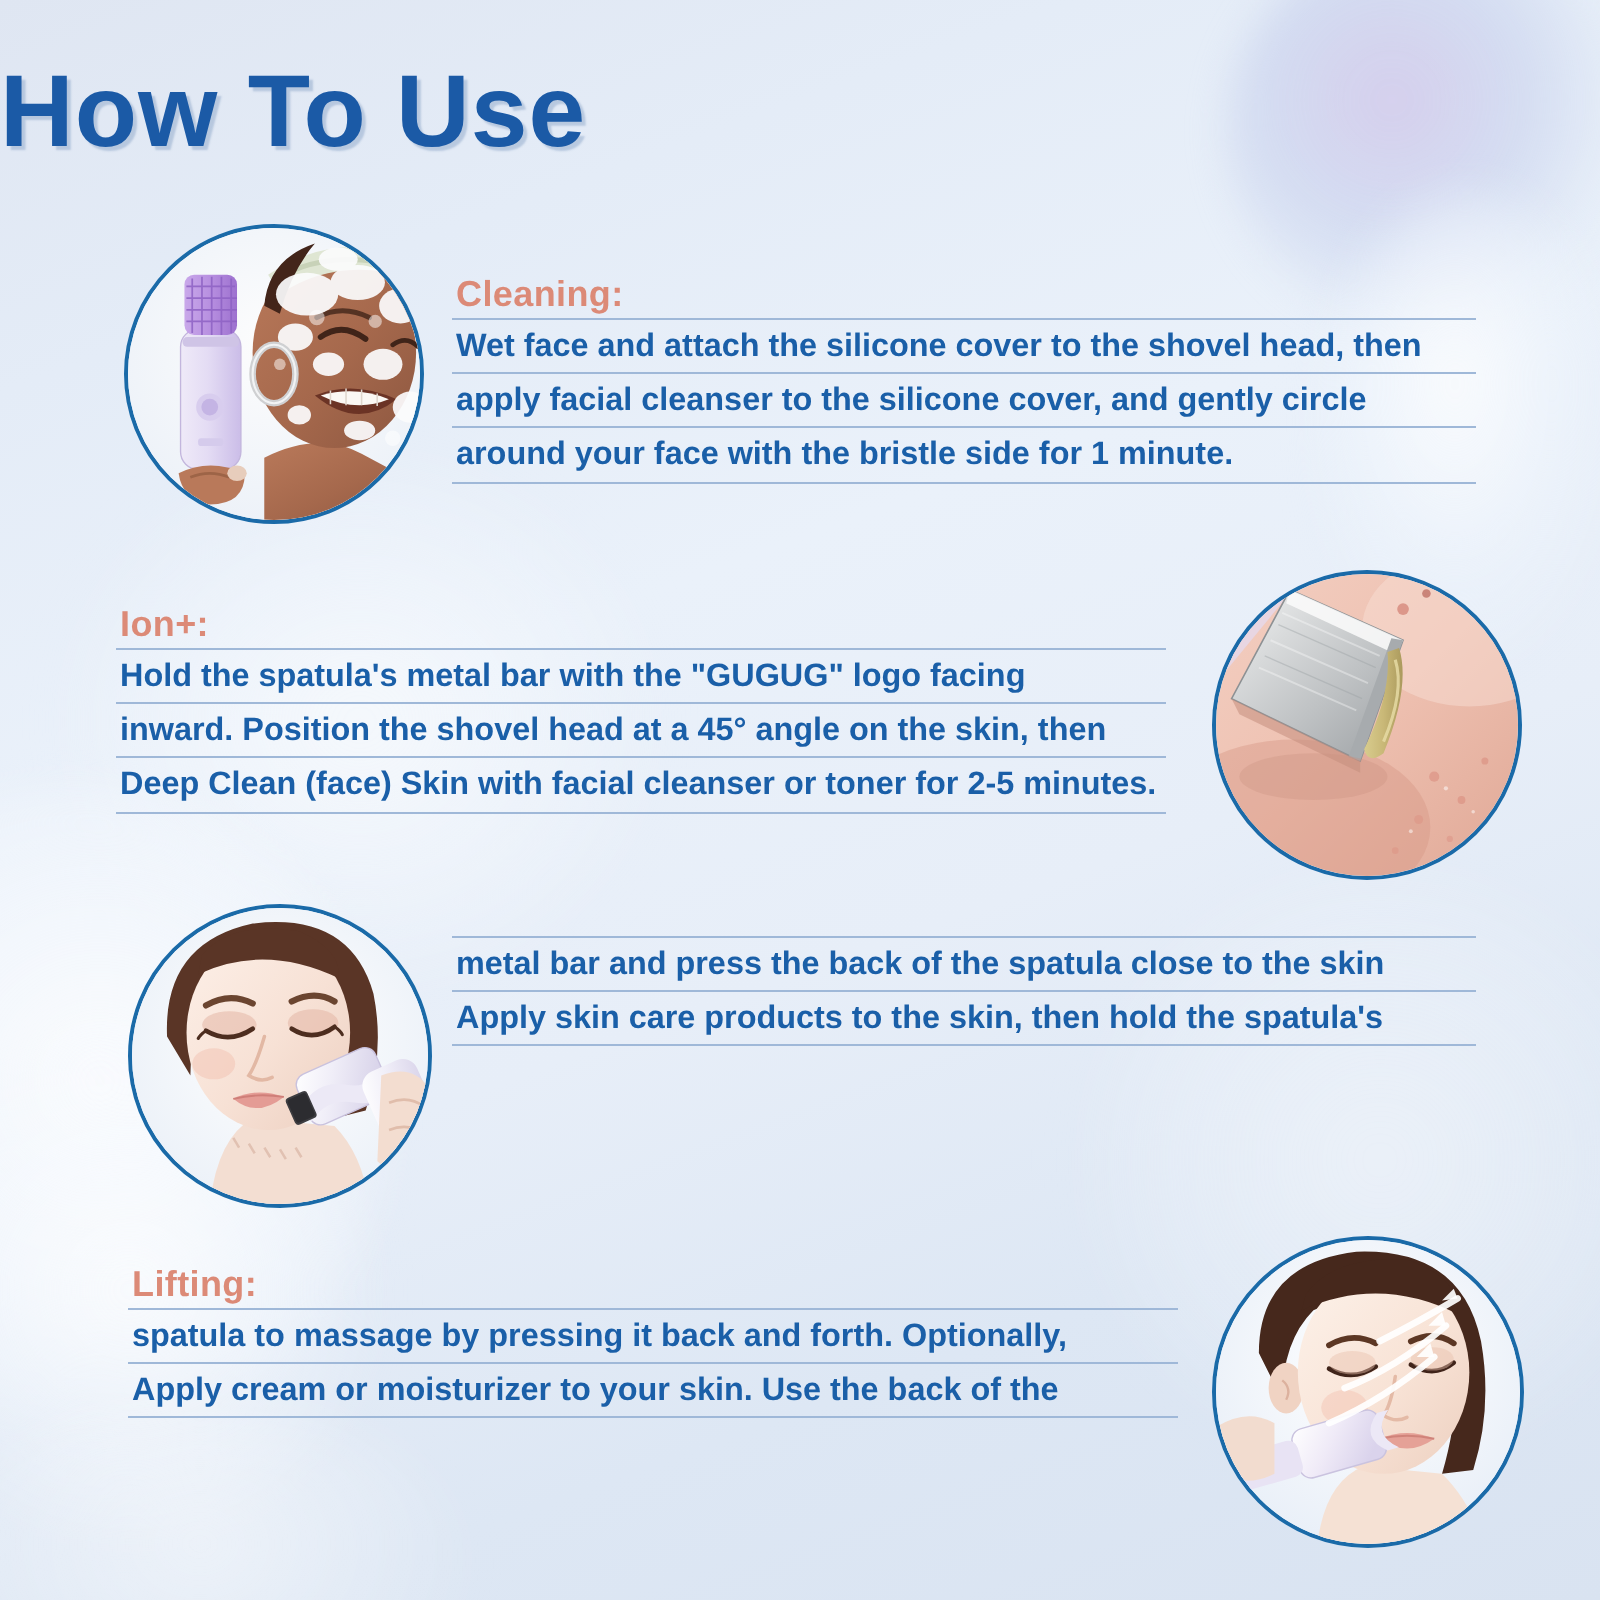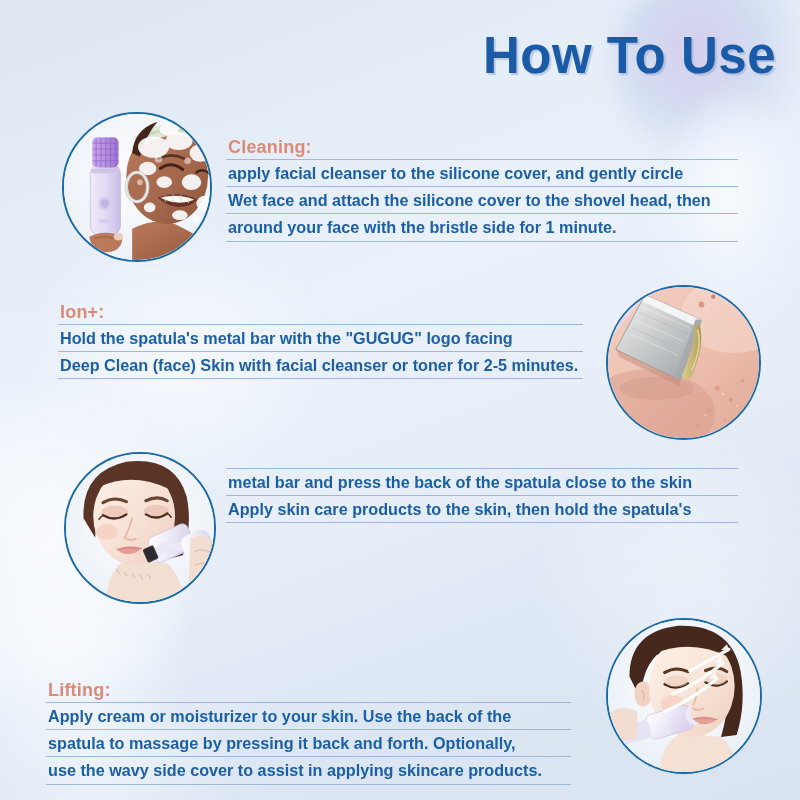--- a/index.html
+++ b/index.html
@@ -90,21 +90,21 @@
         rgba(255,255,255,0.45) 0%,
         rgba(250,252,255,0) 74%);
     filter: blur(12px);
   }
 
   
   #title {
     position: absolute;
     left: 0; top: 26px;
     width: 776px;
-    text-align: right;
+    text-align: left;
     font-size: 51px;
     font-weight: bold;
     letter-spacing: 0.5px;
     color: #1b5aa6;
     text-shadow: 2px 2px 1px rgba(120,150,190,0.40);
     white-space: nowrap;
   }
 
   
   .photo {
@@ -238,30 +238,31 @@
 
       <path d="M26 126 Q42 118 60 126 Q60 142 42 142 Q28 140 26 126 Z" fill="#b9795a"></path>
       <path d="M32 128 q10 -4 20 0" stroke="#9d6447" stroke-width="1.4" fill="none"></path>
       <ellipse cx="56" cy="126" rx="5" ry="4" fill="#e7cdbc"></ellipse>
     </svg>
   </div>
 
   <div class="block" style="left:226px; top:138px; width:512px;">
     <div class="heading">Cleaning:</div>
     <div class="lines">
+      <div class="line">Wet face and attach the silicone cover to the shovel head, then</div>
       <div class="line">apply facial cleanser to the silicone cover, and gently circle</div>
-      <div class="line">Wet face and attach the silicone cover to the shovel head, then</div>
       <div class="line">around your face with the bristle side for 1 minute.</div>
     </div>
   </div>
 
   <div class="block" style="left:58px; top:303px; width:525px;">
     <div class="heading">Ion+:</div>
     <div class="lines">
       <div class="line">Hold the spatula's metal bar with the "GUGUG" logo facing</div>
+      <div class="line">inward. Position the shovel head at a 45° angle on the skin, then</div>
       <div class="line">Deep Clean (face) Skin with facial cleanser or toner for 2-5 minutes.</div>
     </div>
   </div>
 
   <div class="photo" style="left:606px; top:285px; width:155px; height:155px;">
     <svg viewBox="0 0 155 155" preserveAspectRatio="xMidYMid slice">
       <defs>
         <linearGradient id="skin2" x1="0" y1="0" x2="1" y2="1">
           <stop offset="0%" stop-color="#f3cfc2"></stop>
             <stop offset="50%" stop-color="#eec0b0"></stop>
@@ -395,26 +396,25 @@
     </svg>
   </div>
 
   <div class="block" style="left:226px; top:468px; width:512px;">
     <div class="lines">
       <div class="line">metal bar and press the back of the spatula close to the skin</div>
       <div class="line">Apply skin care products to the skin, then hold the spatula's</div>
     </div>
   </div>
 
-  <div class="block" style="left:46px; top:633px; width:525px;margin-top:48px;">
+  <div class="block" style="left:64px; top:633px; width:525px;">
     <div class="heading">Lifting:</div>
     <div class="lines">
+      <div class="line">spatula to massage by pressing it back and forth. Optionally,</div>
       <div class="line">Apply cream or moisturizer to your skin. Use the back of the</div>
-      <div class="line">spatula to massage by pressing it back and forth. Optionally,</div>
-      <div class="line">use the wavy side cover to assist in applying skincare products.</div>
     </div>
   </div>
 
   <div class="photo" style="left:606px; top:618px; width:156px; height:156px;">
     <svg viewBox="0 0 156 156" preserveAspectRatio="xMidYMid slice">
       <defs>
         <radialGradient id="p4bg" cx="50%" cy="40%" r="78%">
           <stop offset="0%" stop-color="#ffffff"></stop>
             <stop offset="100%" stop-color="#e3ebf6"></stop>
         </radialGradient>

